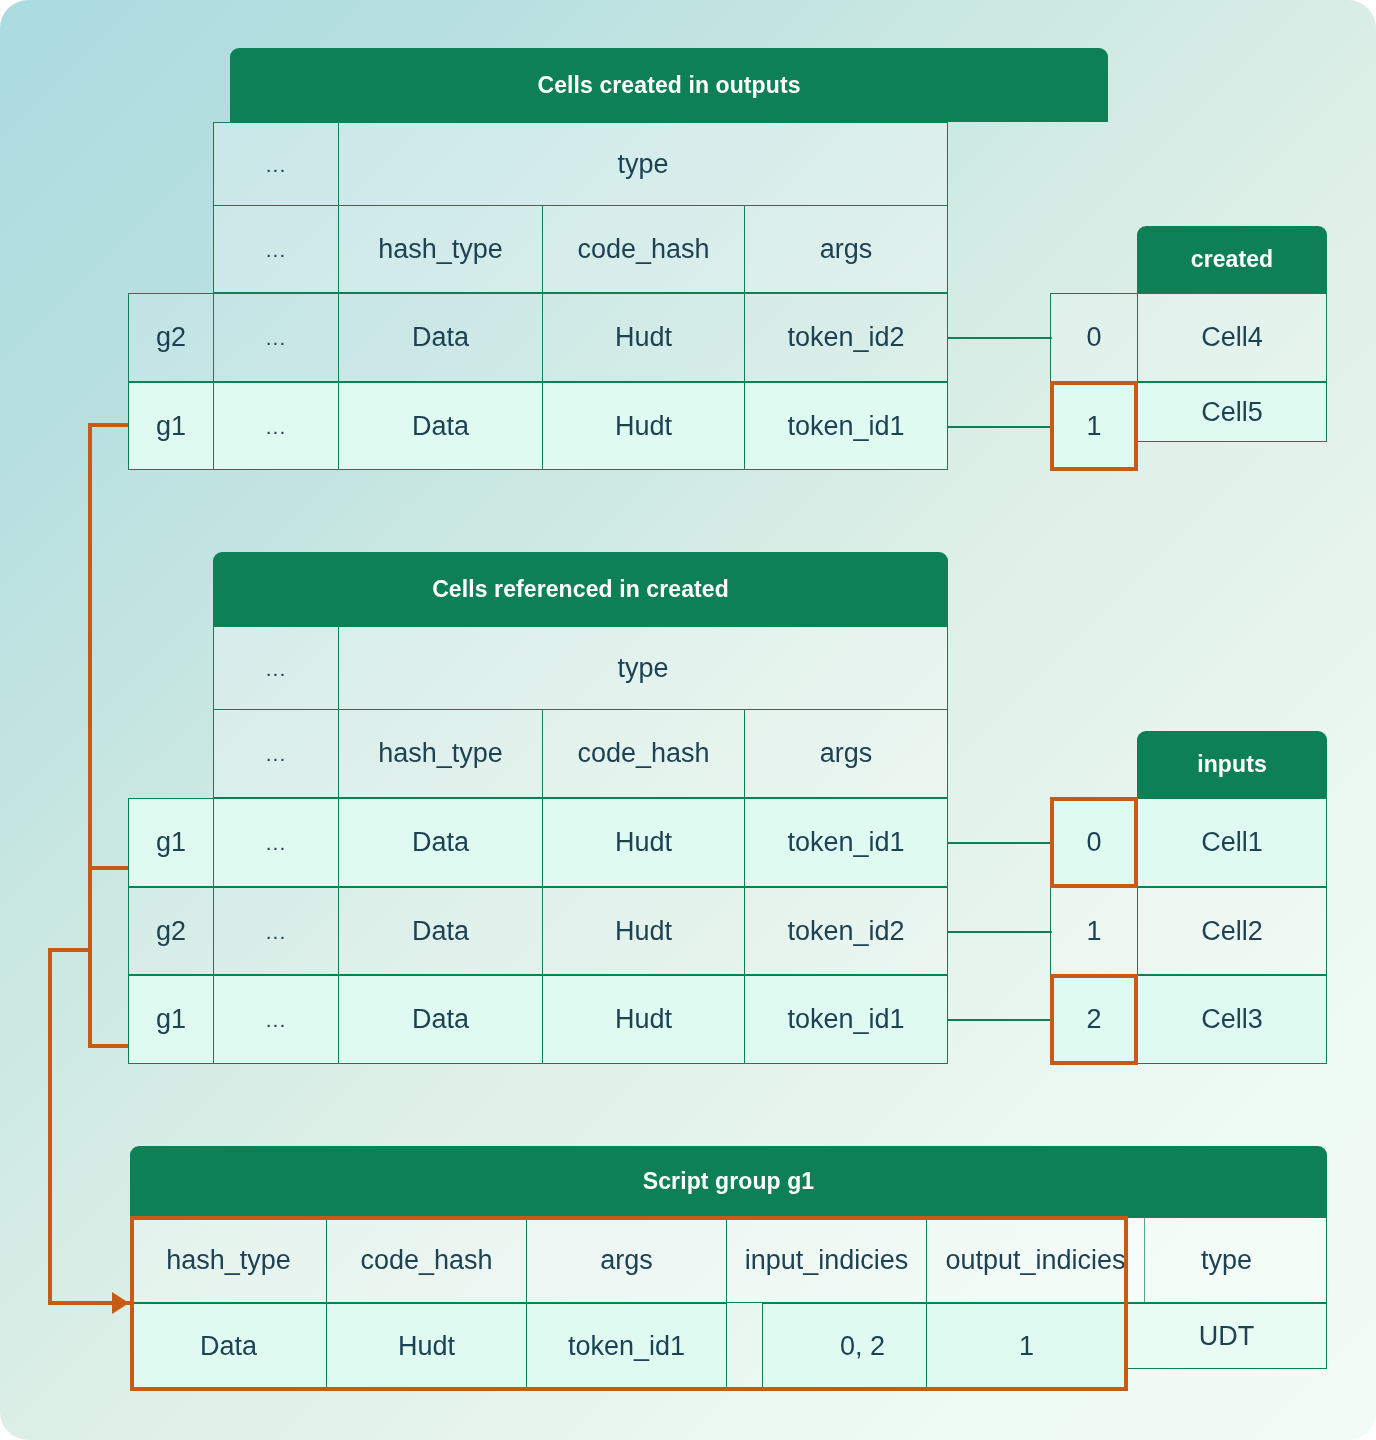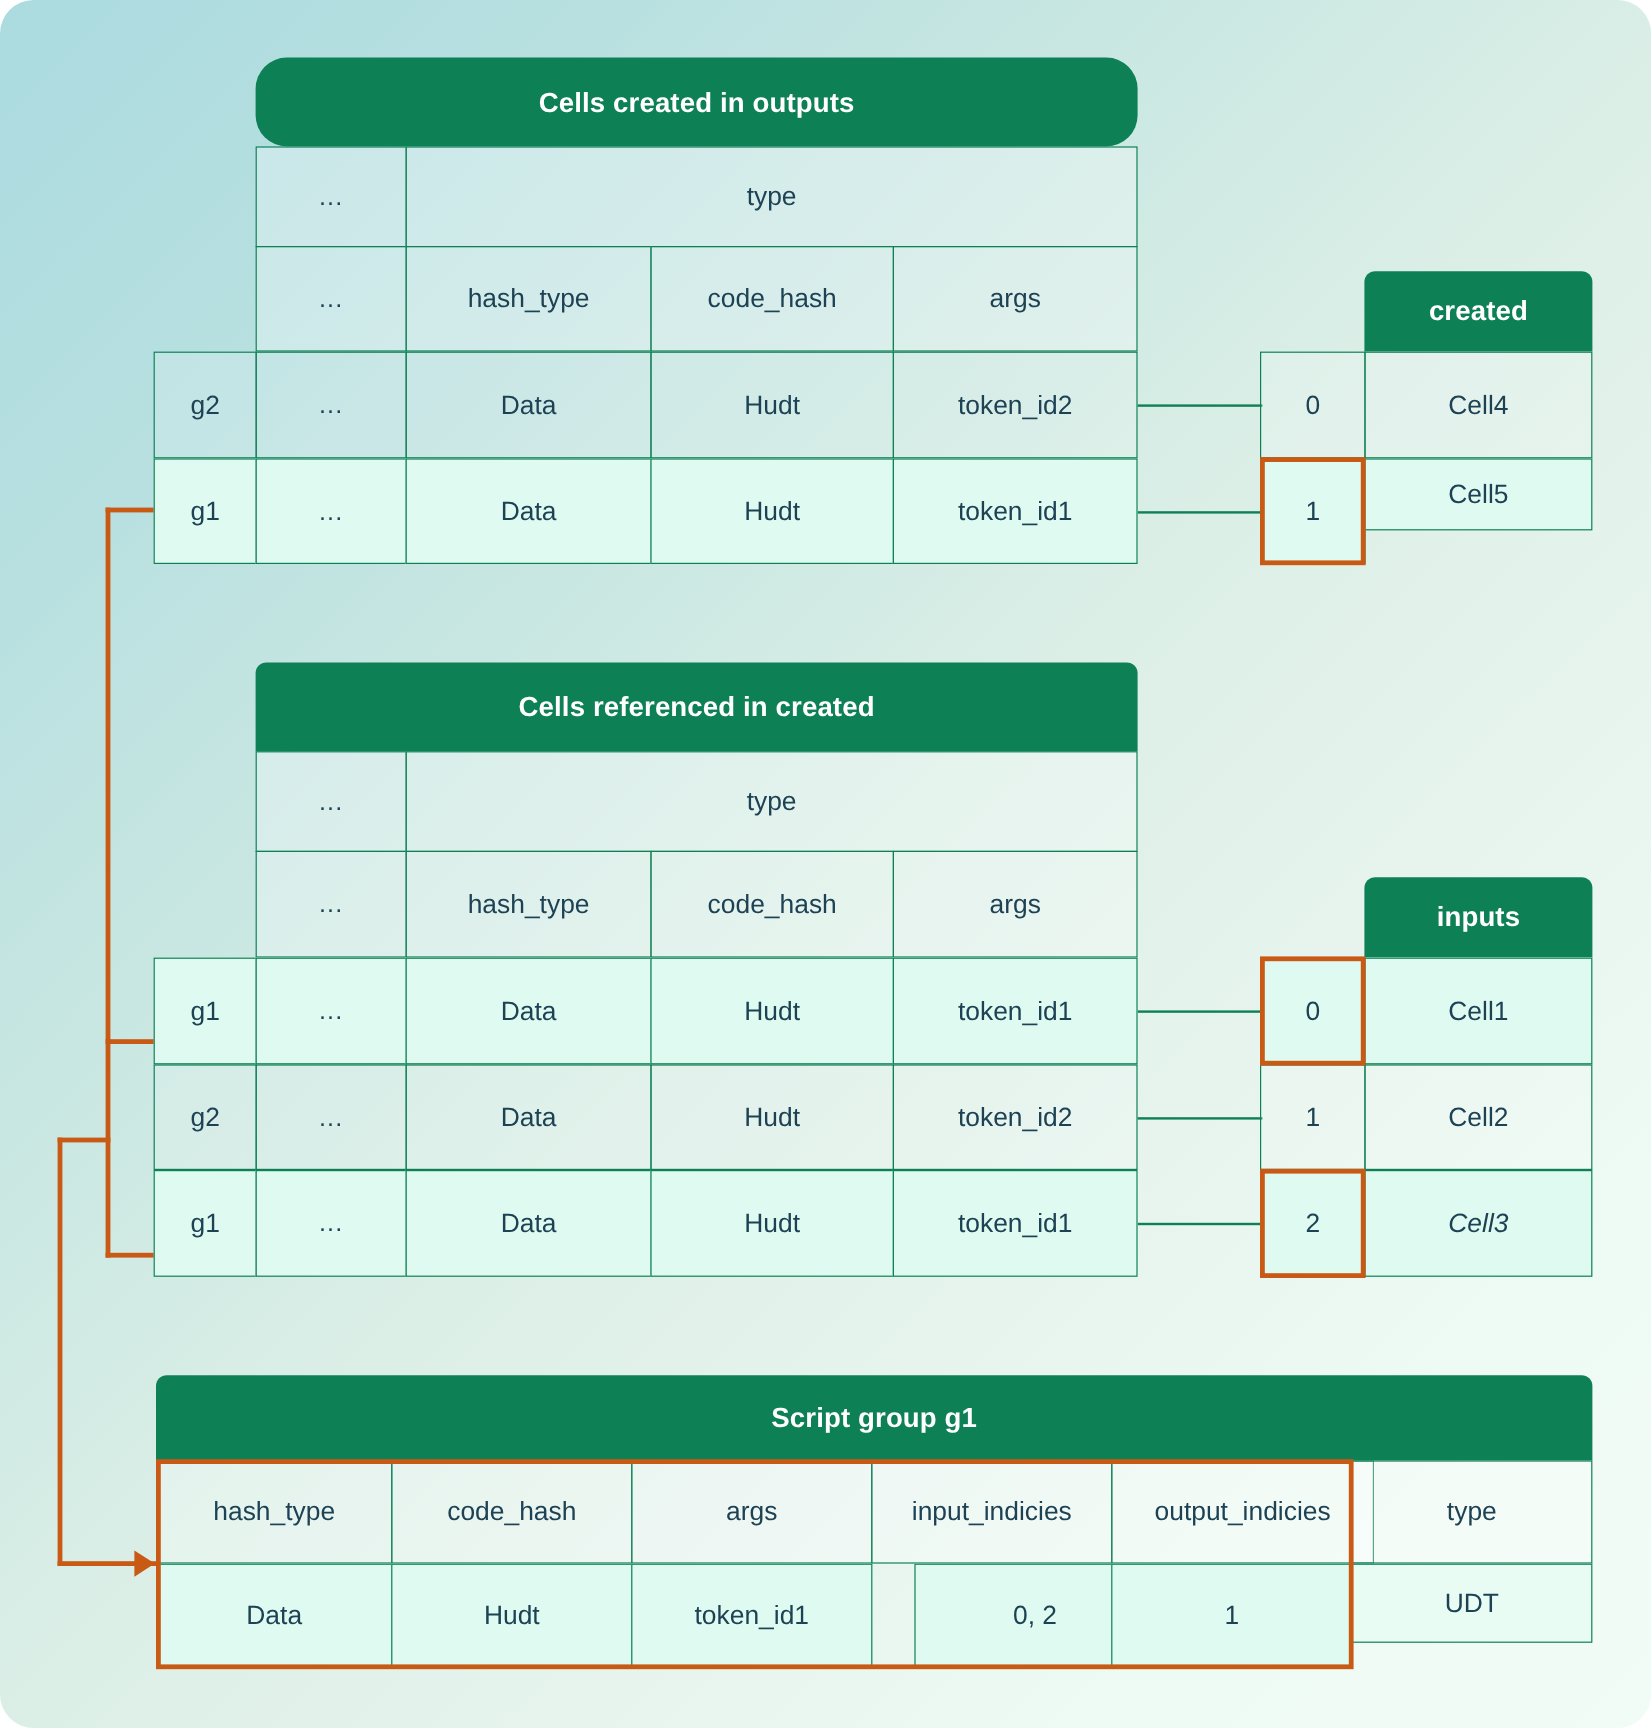--- a/index.html
+++ b/index.html
@@ -28,21 +28,21 @@
     display:flex;align-items:center;justify-content:center;
     border-radius:9px 9px 0 0;
     letter-spacing:.1px;
   }
   .cell{
     position:absolute;
     box-sizing:border-box;
     border:1.6px solid #0e8055;
     display:flex;align-items:center;justify-content:center;
     color:#1d4254;
-    font-size:22px;
+    font-size:27px;
     background:rgba(255,255,255,0.20);
   }
   .cell.dark{background:rgba(255,255,255,0.17);}
   .cell.light{background:#dffaf0;}
   .cell.lightish{background:rgba(230,252,243,0.72);}
   .cell.hdrcell{background:rgba(255,255,255,0.30);}
   .dots{letter-spacing:1px;font-size:21px;line-height:1;}
 
   
   .obox{
@@ -79,21 +79,21 @@
   <div class="arrow" style="left:112px;top:1292px;"></div>
 
   <div class="hline" style="left:948px;top:337px;width:104px;"></div>
   <div class="hline" style="left:948px;top:426px;width:104px;"></div>
   <div class="hline" style="left:948px;top:842px;width:104px;"></div>
   <div class="hline" style="left:948px;top:931px;width:104px;"></div>
   <div class="hline" style="left:948px;top:1019px;width:104px;"></div>
 
   <div class="tbl">
 
-    <div class="thead" style="left:213px;top:48px;width:735px;height:74px;border-radius:26px;">Cells created in outputs</div>
+    <div class="thead" style="left:230px;top:48px;width:878px;height:74px;">Cells created in outputs</div>
 
     <div class="cell hdrcell dots" style="left:213px;top:122px;width:126px;height:84px;">...</div>
     <div class="cell hdrcell" style="left:338px;top:122px;width:610px;height:84px;">type</div>
 
     <div class="cell hdrcell dots" style="left:213px;top:205px;width:126px;height:88px;">...</div>
     <div class="cell hdrcell" style="left:338px;top:205px;width:205px;height:88px;">hash_type</div>
     <div class="cell hdrcell" style="left:542px;top:205px;width:203px;height:88px;">code_hash</div>
     <div class="cell hdrcell" style="left:744px;top:205px;width:204px;height:88px;">args</div>
 
     <div class="cell dark" style="left:128px;top:293px;width:86px;height:89px;">g2</div>
@@ -155,21 +155,21 @@
   <div class="tbl">
     <div class="thead" style="left:1137px;top:731px;width:190px;height:67px;">inputs</div>
 
     <div class="cell light" style="left:1050px;top:798px;width:88px;height:89px;">0</div>
     <div class="cell light" style="left:1137px;top:798px;width:190px;height:89px;">Cell1</div>
 
     <div class="cell dark" style="left:1050px;top:887px;width:88px;height:88px;">1</div>
     <div class="cell dark" style="left:1137px;top:887px;width:190px;height:88px;">Cell2</div>
 
     <div class="cell light" style="left:1050px;top:975px;width:88px;height:89px;">2</div>
-    <div class="cell light" style="left:1137px;top:975px;width:190px;height:89px;font-style:italic;">Cell3</div>
+    <div class="cell light" style="left:1137px;top:975px;width:190px;height:89px;">Cell3</div>
 
     <div class="obox" style="left:1050px;top:797px;width:88px;height:91px;"></div>
     <div class="obox" style="left:1050px;top:974px;width:88px;height:91px;"></div>
   </div>
 
   <div class="tbl">
 
     <div class="thead" style="left:130px;top:1146px;width:1197px;height:71px;">Script group g1</div>
 
     <div class="cell hdrcell" style="left:130px;top:1217px;width:197px;height:86px;">hash_type</div>

